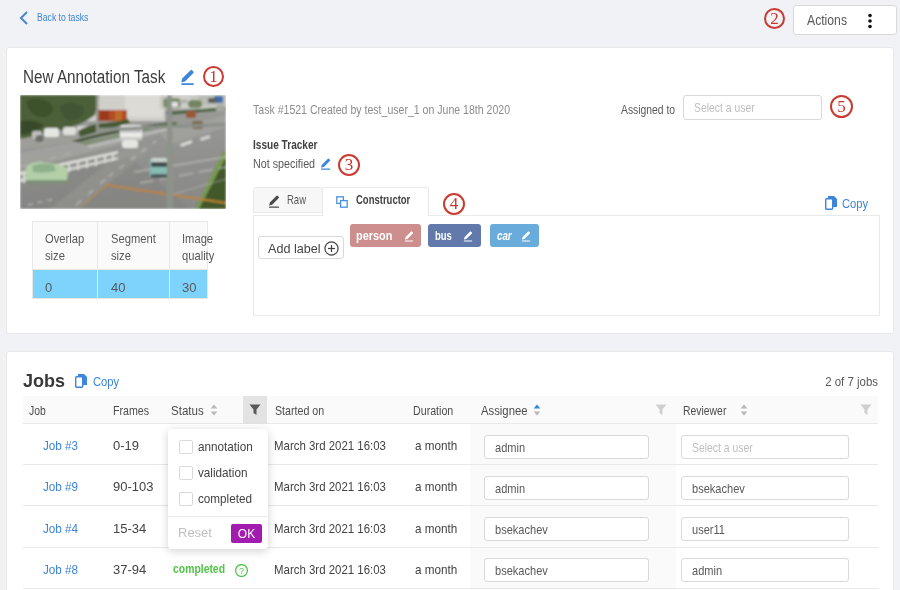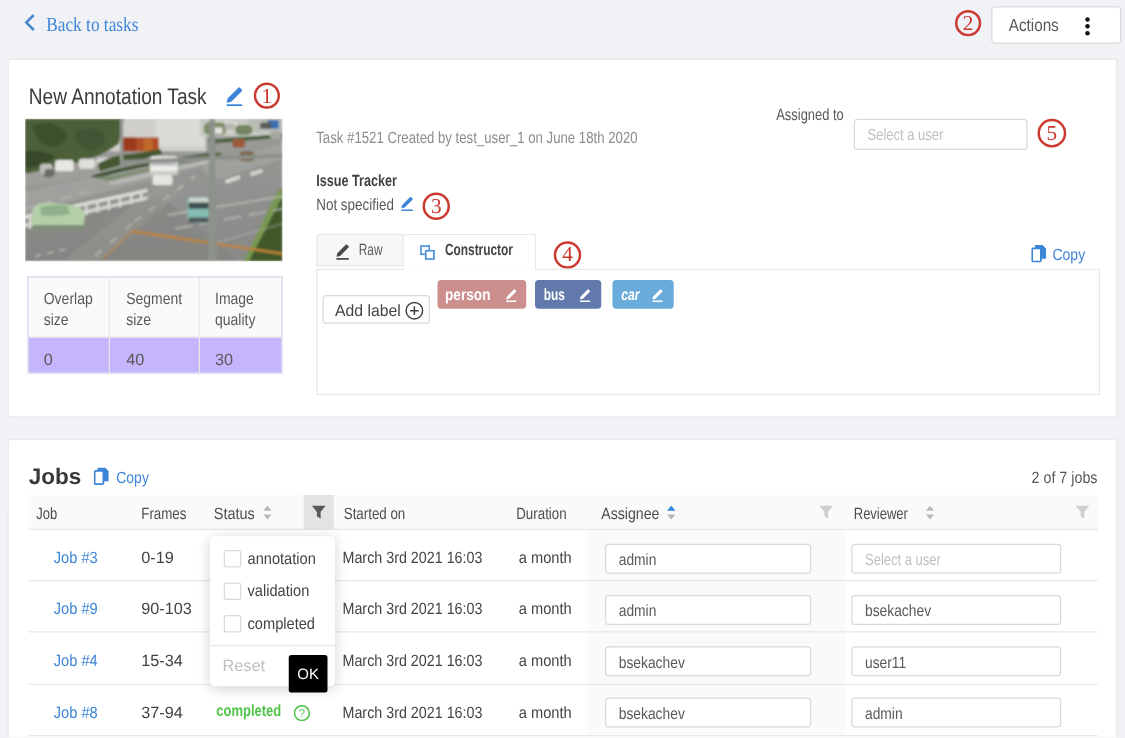--- a/index.html
+++ b/index.html
@@ -19,21 +19,21 @@
   .sx { display:inline-block; transform-origin:0 50%; white-space:nowrap; }
 </style>
 </head>
 <body>
 
 <div class="abs" style="left:19px; top:10px;">
   <svg width="10" height="16" viewBox="0 0 10 16">
       <polyline points="8,2 2,8 8,14" fill="none" stroke="#4a86cf" stroke-width="2"></polyline>
     </svg>
 </div>
-<div class="abs link" style="left:37px; top:12px; font-size:16px;font-family:Liberation Serif, serif;"><span class="sx" style="transform:scaleX(0.864);">Back to tasks</span></div>
+<div class="abs link" style="left:37px; top:12px; font-size:10px;"><span class="sx" style="transform:scaleX(0.864);">Back to tasks</span></div>
 
 <div class="redcirc" style="left:764px; top:8px; width:21px; height:21px;">2</div>
 <div class="abs" style="left:793px; top:5px; width:104px; height:30px; background:#fff; border:1px solid #d9d9d9; border-radius:3px;">
   <span class="sx" style="position:absolute; left:13px; top:6px; font-size:14px; color:#595959; transform:scaleX(0.871);">Actions</span>
   <svg style="position:absolute; right:24px; top:7px;" width="4" height="16" viewBox="0 0 4 16">
     <circle cx="2" cy="2.5" r="1.8" fill="#111"></circle>
       <circle cx="2" cy="8" r="1.8" fill="#111"></circle>
       <circle cx="2" cy="13.5" r="1.8" fill="#111"></circle>
   </svg>
 </div>
@@ -161,34 +161,34 @@
   <path d="M12 71 Q22 67 34 70 L36 76 Q24 79 13 77 Z" fill="#8fb08a"></path>
   <rect x="6" y="85" width="42" height="4" rx="2" fill="#7d8f78"></rect>
 
   <rect x="76" y="0" width="2.6" height="37" fill="#96968f"></rect>
   <polygon points="77,33 206,28 206,31 77,36.6" fill="#8b9089"></polygon>
   <polygon points="147.6,0 151.8,0 153.6,114 146.4,114" fill="#8d928b"></polygon>
   </g>
 </svg>
 </div>
 
-<div class="abs" style="left:22px; top:221px; width:204px; height:78px; border:1px solid #e8e8e8; background:#c4b5fd;">
+<div class="abs" style="left:32px; top:221px; width:176px; height:78px; border:1px solid #e8e8e8; background:#7dd3fc;">
   <div style="position:absolute; left:0; top:0; width:100%; height:48px; background:#fafafa; border-bottom:1px solid #e8e8e8;"></div>
   <div style="position:absolute; left:64px; top:0; width:1px; height:78px; background:#e8e8e8;"></div>
   <div style="position:absolute; left:136px; top:0; width:1px; height:78px; background:#e8e8e8;"></div>
   <div style="position:absolute; left:12px; top:8px; font-size:13px; color:#595959; line-height:17px;"><span class="sx" style="transform:scaleX(0.86);">Overlap</span><br><span class="sx" style="transform:scaleX(0.86);">size</span></div>
   <div style="position:absolute; left:78px; top:8px; font-size:13px; color:#595959; line-height:17px;"><span class="sx" style="transform:scaleX(0.86);">Segment</span><br><span class="sx" style="transform:scaleX(0.86);">size</span></div>
   <div style="position:absolute; left:149px; top:8px; font-size:13px; color:#595959; line-height:17px;"><span class="sx" style="transform:scaleX(0.86);">Image</span><br><span class="sx" style="transform:scaleX(0.86);">quality</span></div>
   <div style="position:absolute; left:12px; top:58px; font-size:13px; color:#595959;">0</div>
   <div style="position:absolute; left:78px; top:58px; font-size:13px; color:#595959;">40</div>
   <div style="position:absolute; left:149px; top:58px; font-size:13px; color:#595959;">30</div>
 </div>
 
 <div class="abs" style="left:253px; top:102px; font-size:13px; color:#8c8c8c;"><span class="sx" style="transform:scaleX(0.812);">Task #1521 Created by test_user_1 on June 18th 2020</span></div>
-<div class="abs" style="left:621px; top:84px; font-size:13px; color:#595959;"><span class="sx" style="transform:scaleX(0.795);">Assigned to</span></div>
+<div class="abs" style="left:621px; top:102px; font-size:13px; color:#595959;"><span class="sx" style="transform:scaleX(0.795);">Assigned to</span></div>
 <div class="ipt ph" style="left:683px; top:95px; width:139px; height:25px;">
     <span class="sx" style="transform:scaleX(0.80);">Select a user</span>
   </div>
 <div class="redcirc" style="left:830px; top:95px; width:23px; height:23px;">5</div>
 
 <div class="abs" style="left:253px; top:137px; font-size:13px; font-weight:bold; color:#404040;"><span class="sx" style="transform:scaleX(0.776);">Issue Tracker</span></div>
 <div class="abs" style="left:253px; top:156px; font-size:13px; color:#595959;"><span class="sx" style="transform:scaleX(0.826);">Not specified</span></div>
 <div class="abs" style="left:320px; top:156px;">
   <svg width="12" height="13" viewBox="0 0 12 13">
     <path d="M1.7 7.9 L7.9 1.7 Q8.4 1.2 8.9 1.7 L10 2.8 Q10.5 3.3 10 3.8 L3.8 10 L1.4 10.6 Q1 10.7 1.1 10.3 Z" fill="#3d85d8"></path>
@@ -357,14 +357,14 @@
 
 <div class="abs" style="left:168px; top:429px; width:100px; height:120px; background:#fff; border-radius:4px; box-shadow:0 2px 10px rgba(0,0,0,0.18);">
   <div style="position:absolute; left:11px; top:11px; width:14px; height:14px; border:1px solid #d9d9d9; border-radius:2px;"></div>
   <div style="position:absolute; left:30px; top:10px; font-size:13px; color:#434343;"><span class="sx" style="transform:scaleX(0.9);">annotation</span></div>
   <div style="position:absolute; left:11px; top:37px; width:14px; height:14px; border:1px solid #d9d9d9; border-radius:2px;"></div>
   <div style="position:absolute; left:30px; top:36px; font-size:13px; color:#434343;"><span class="sx" style="transform:scaleX(0.9);">validation</span></div>
   <div style="position:absolute; left:11px; top:63px; width:14px; height:14px; border:1px solid #d9d9d9; border-radius:2px;"></div>
   <div style="position:absolute; left:30px; top:62px; font-size:13px; color:#434343;"><span class="sx" style="transform:scaleX(0.9);">completed</span></div>
   <div style="position:absolute; left:0; top:87px; width:100%; height:1px; background:#e8e8e8;"></div>
   <div style="position:absolute; left:10px; top:96px; font-size:13px; color:#bfbfbf;">Reset</div>
-  <div style="position:absolute; left:63px; top:95px; width:31px; height:30px; background:#000000; border-radius:2px; color:#fff; font-size:12px; display:flex; align-items:center; justify-content:center;">OK</div>
+  <div style="position:absolute; left:63px; top:95px; width:31px; height:19px; background:#a21caf; border-radius:2px; color:#fff; font-size:12px; display:flex; align-items:center; justify-content:center;">OK</div>
 </div>
 
 </body></html>

